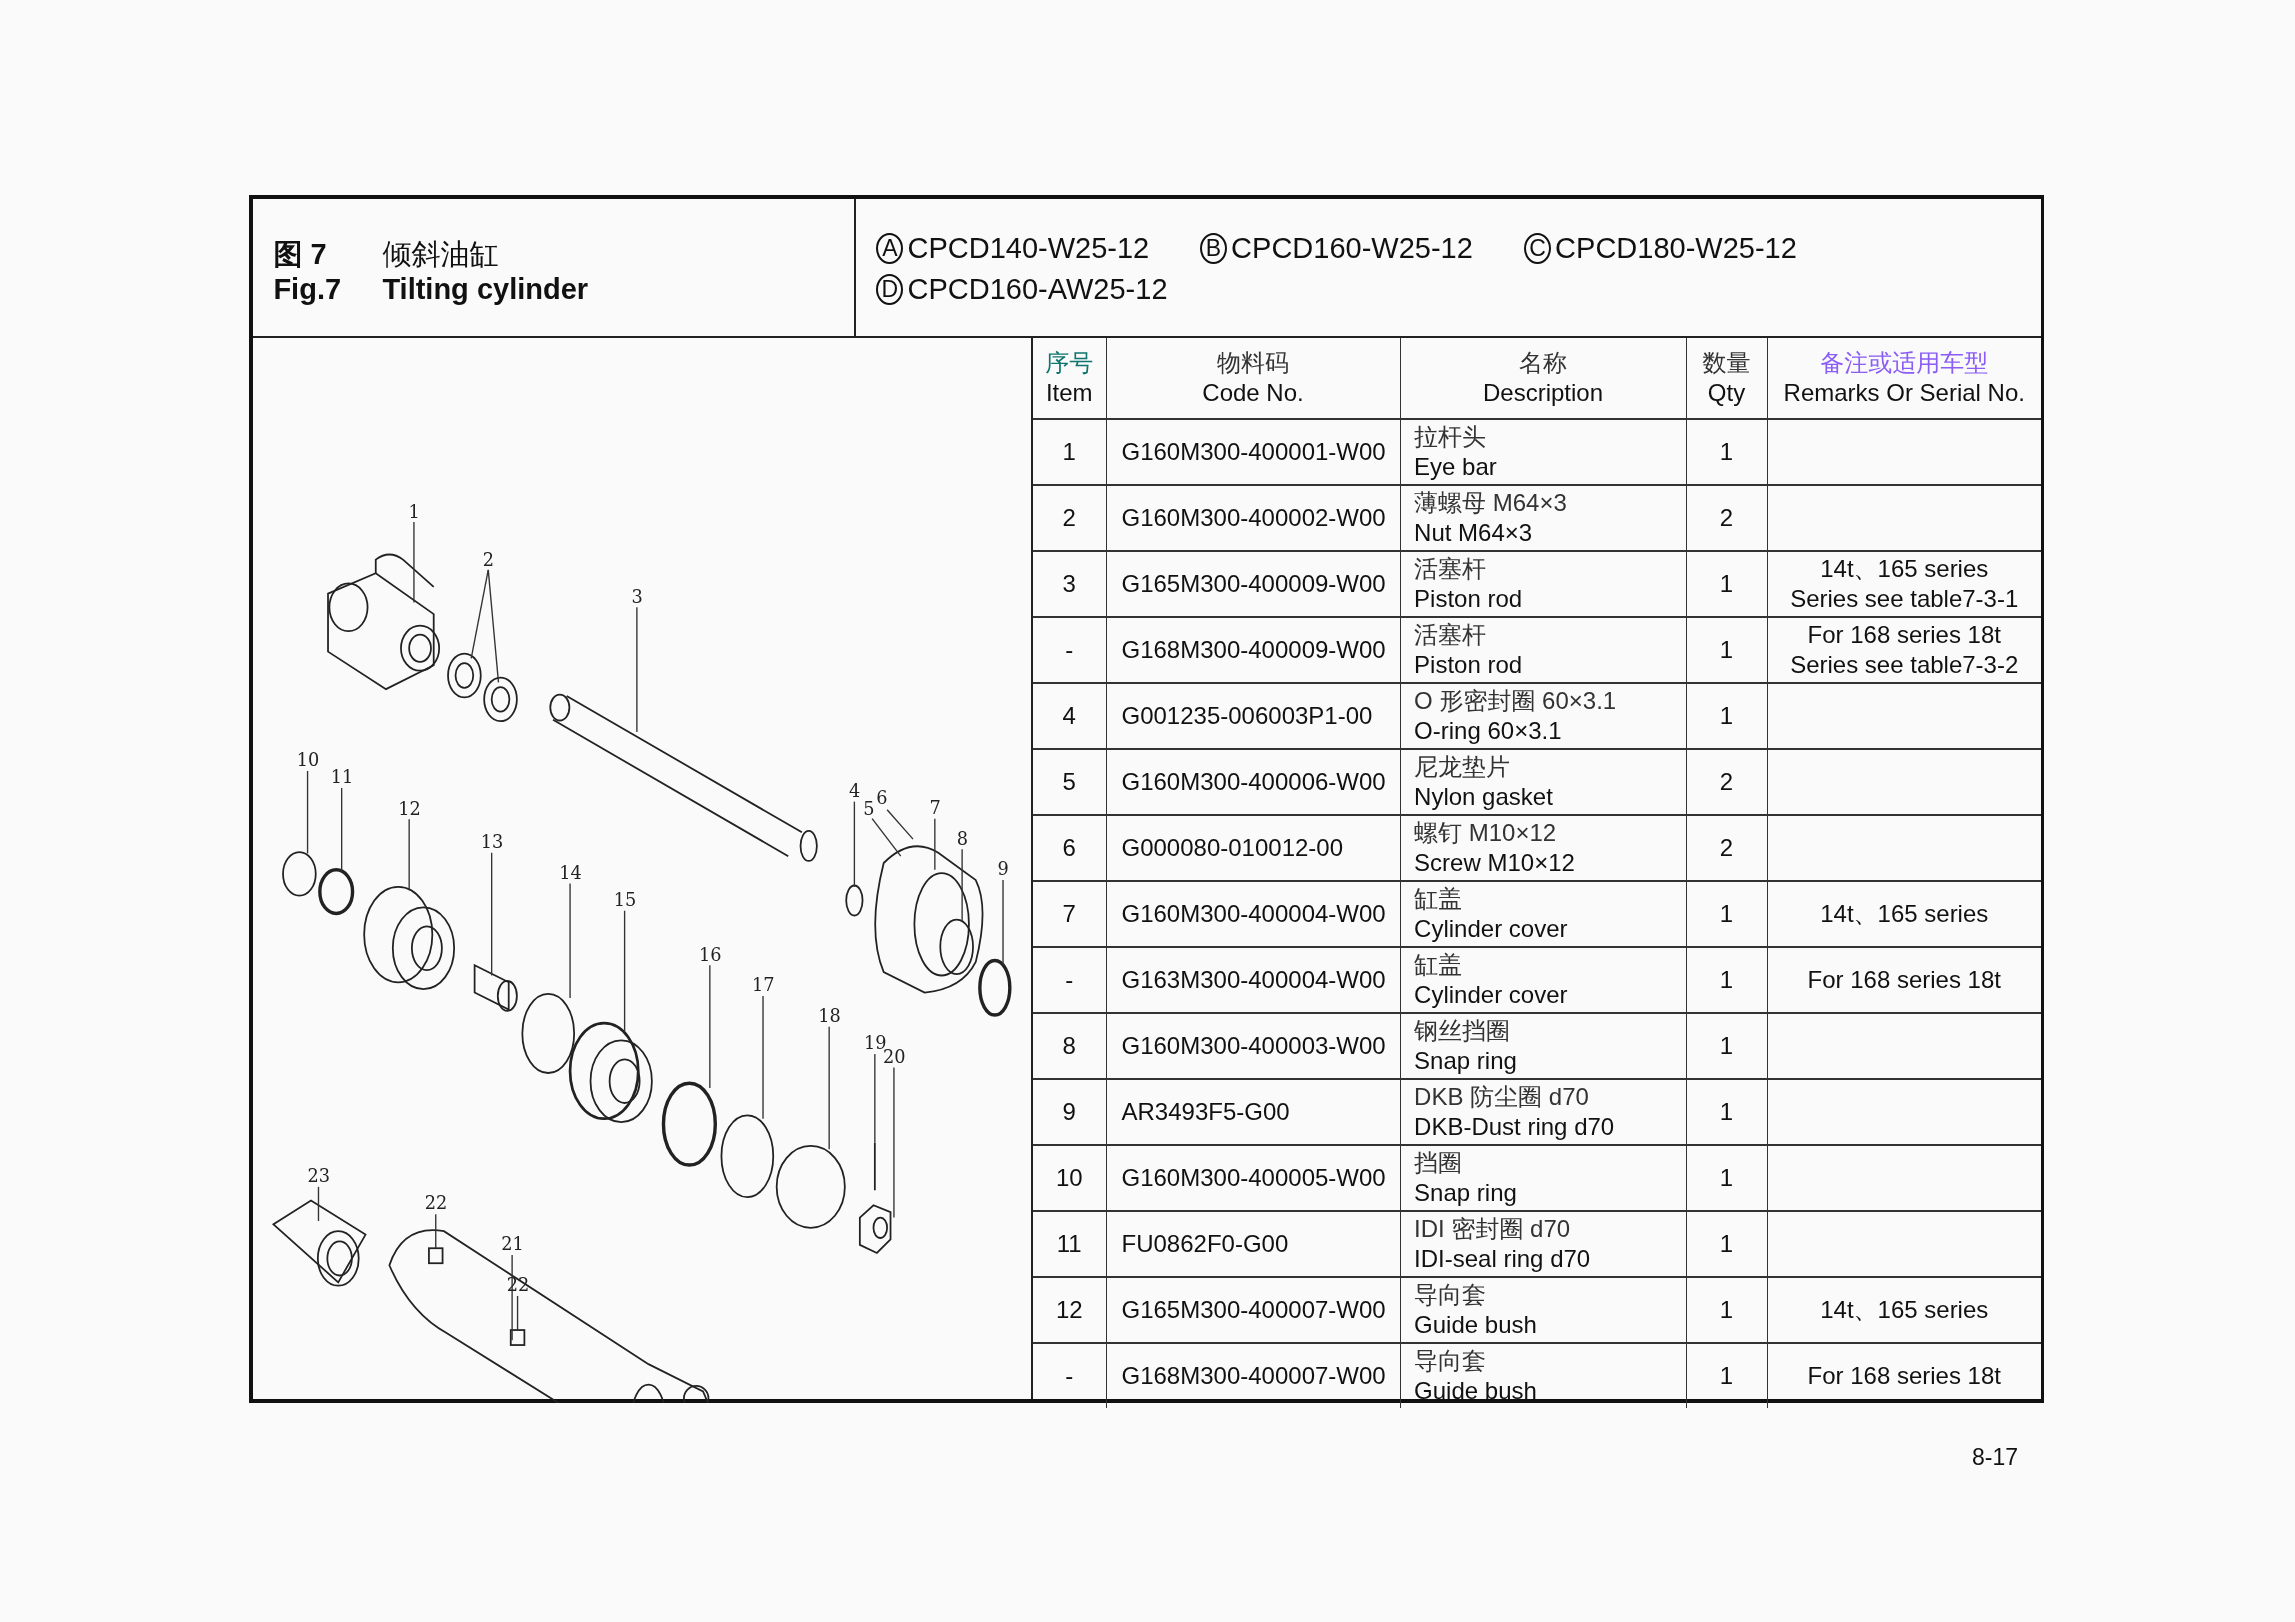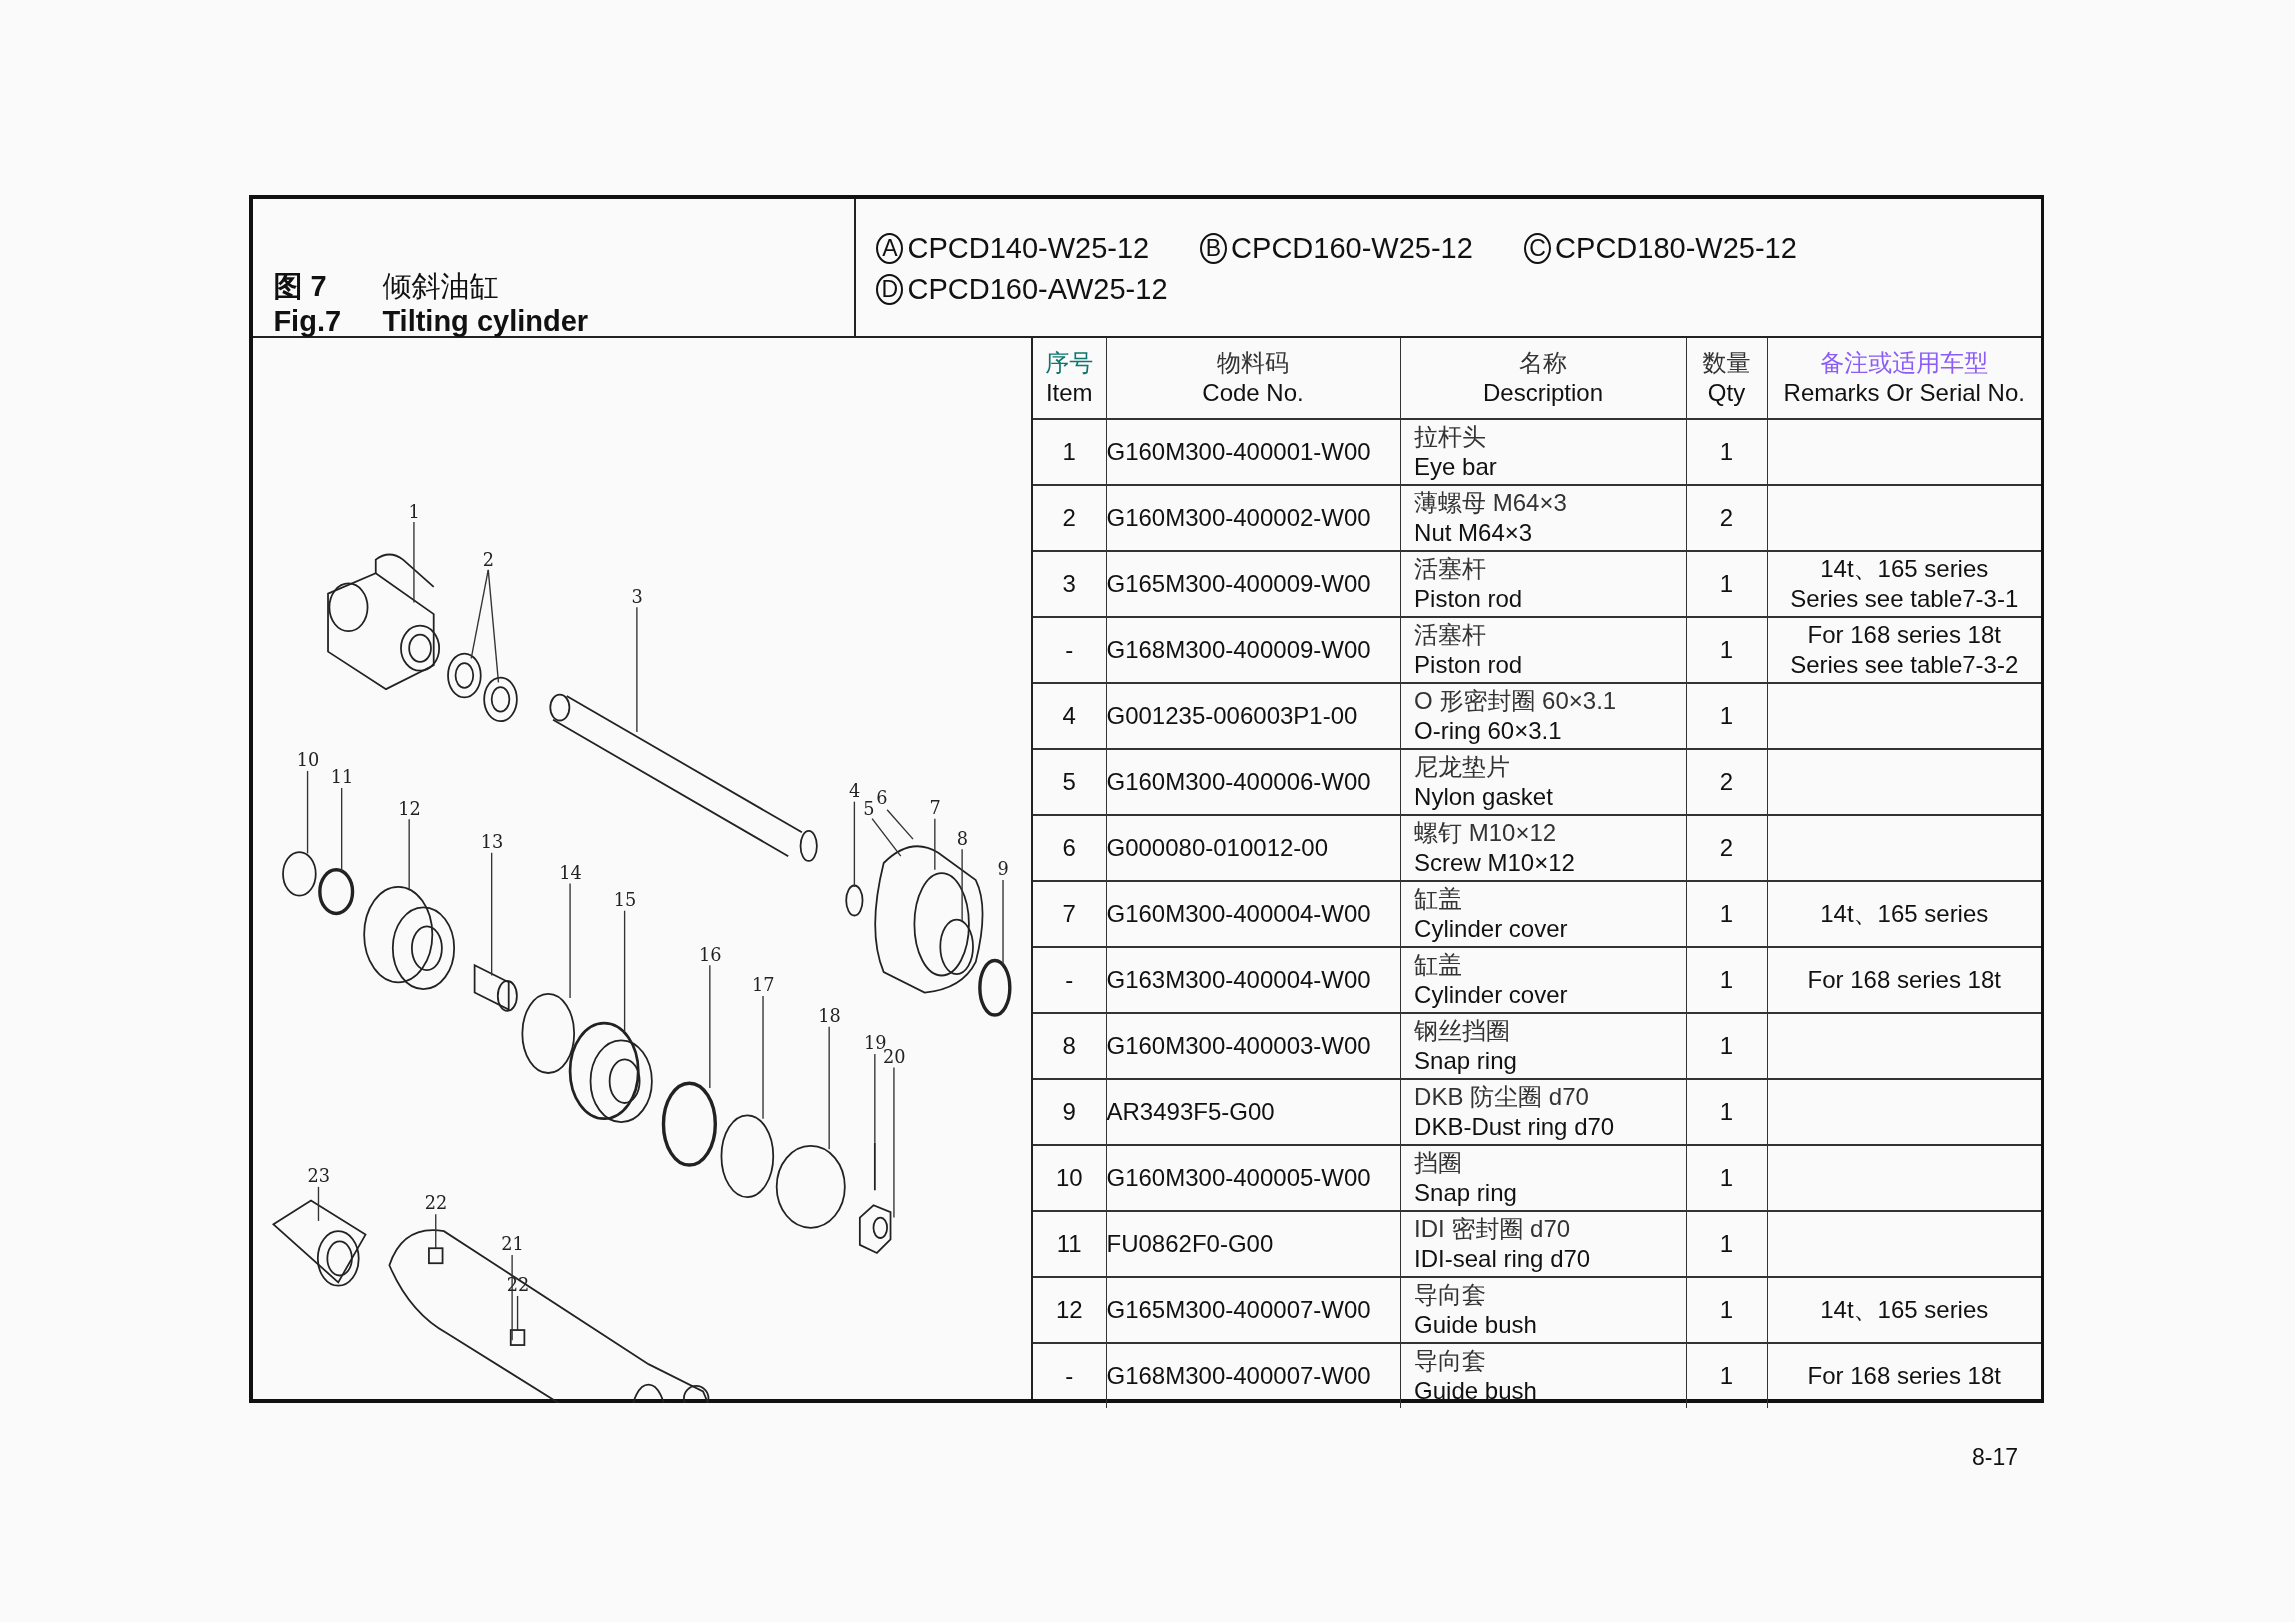--- a/index.html
+++ b/index.html
@@ -27,21 +27,21 @@
     border-bottom: 2.7px solid #222;
     box-sizing: border-box;
   }
   .title-line {
     position: absolute;
     left: 20.4px;
     font-size: 29px;
     line-height: 1;
     white-space: nowrap;
   }
-  .title-line .num { display: inline-block; width: 109px; margin-top: 32px; }
+  .title-line .num { display: inline-block; width: 109px; }
   .title-line.cn { top: 41px; font-weight: 700; }
   .title-line.cn .cn-name { font-weight: 400; }
   .title-line.en { top: 76px; font-weight: 700; }
   .models-block {
     position: absolute;
     left: 603px; top: 0;
     right: 0; height: 139px;
     border-bottom: 2.7px solid #222;
     box-sizing: border-box;
   }
@@ -88,21 +88,21 @@
     text-align: center;
     vertical-align: middle;
   }
   th { height: 80px; }
   td { height: 64px; }
   tr > :first-child { border-left: none; }
   tr > :last-child { border-right: none; }
   thead tr th { border-top: none; border-bottom-width: 2.7px; }
   tbody tr td { border-bottom-width: 2.7px; }
   tbody tr:last-child td { border-bottom: none; }
-  td.code { text-align: left; font-size: 24px; }
+  td.code { text-align: left; padding-left: 15px; font-size: 24px; }
   td.desc { text-align: left; padding-left: 13.6px; }
   td.desc span { display: block; }
   td.desc .cn { color: #333; }
   td.remarks span { display: block; }
   .col-item { width: 73px; }
   .col-code { width: 294px; }
   .col-desc { width: 286px; }
   .col-qty { width: 81px; }
   .page-number {
     position: absolute;

